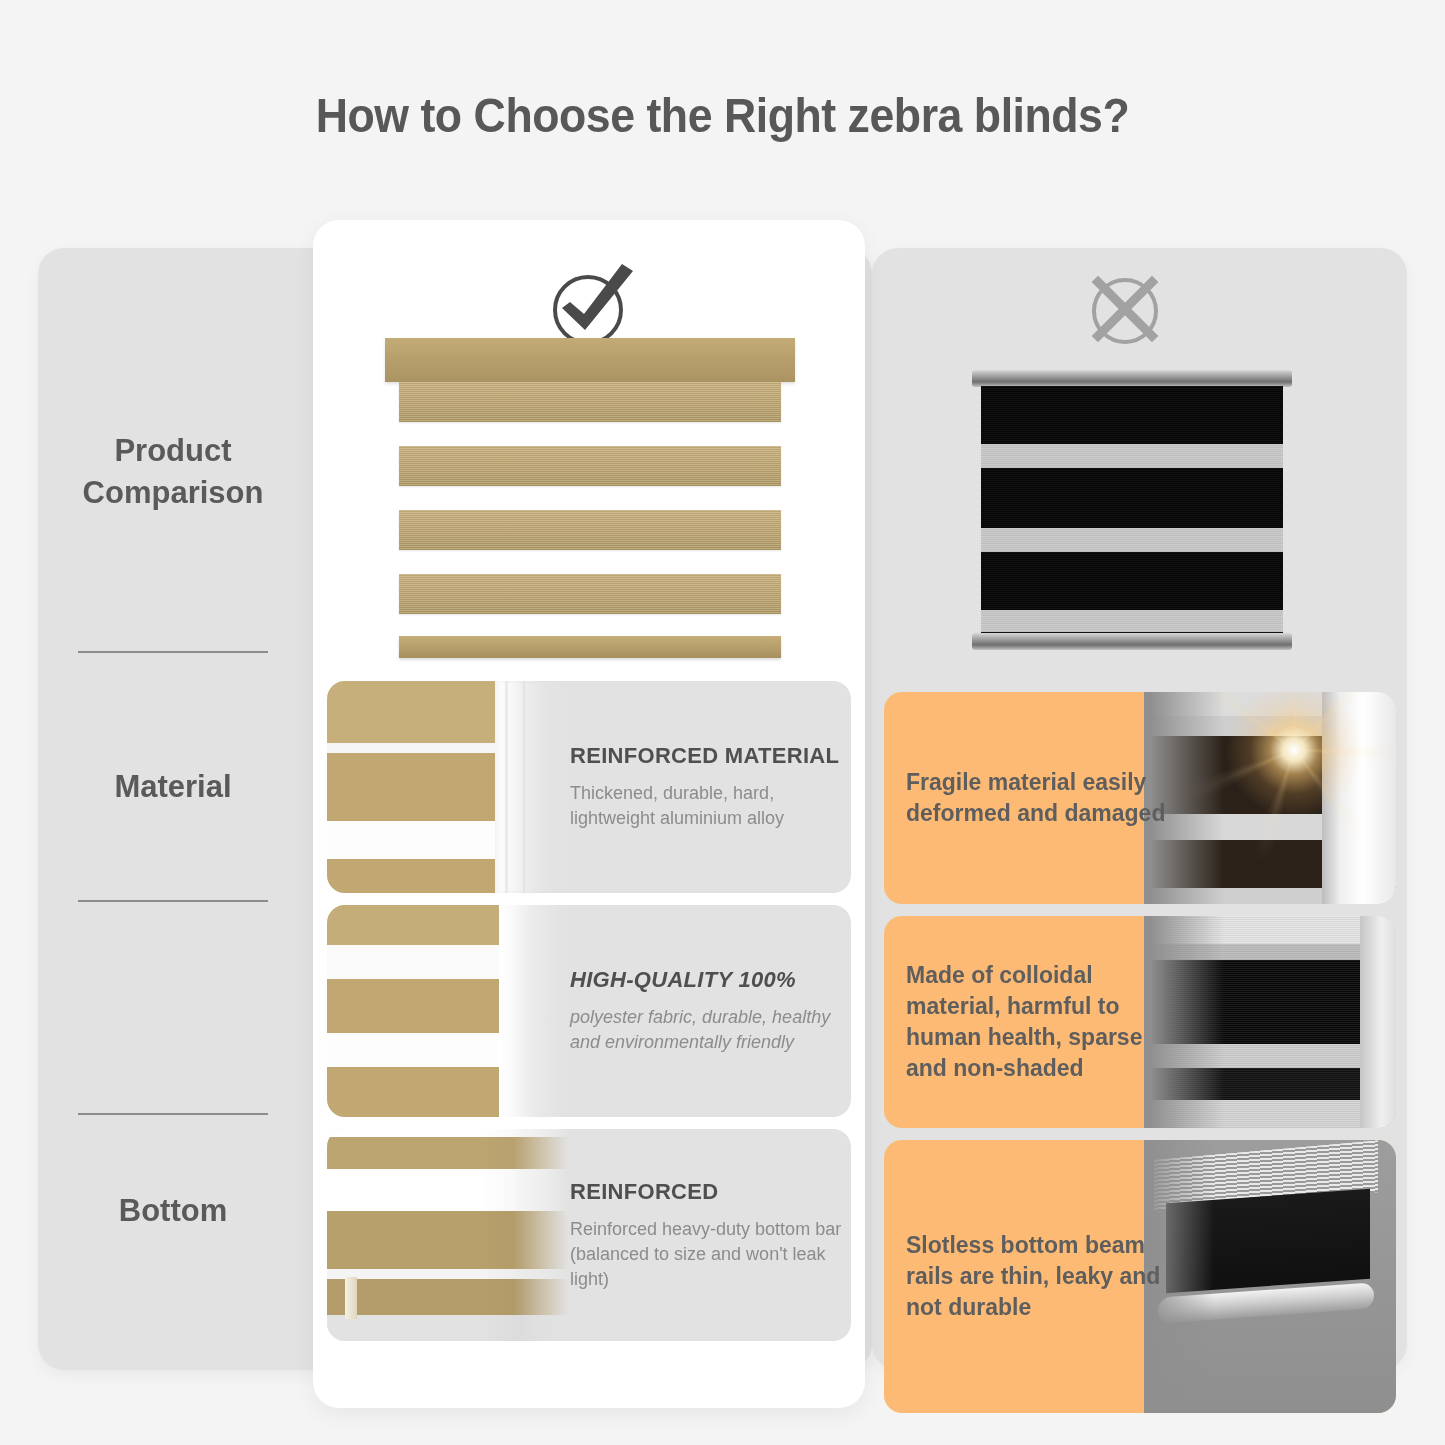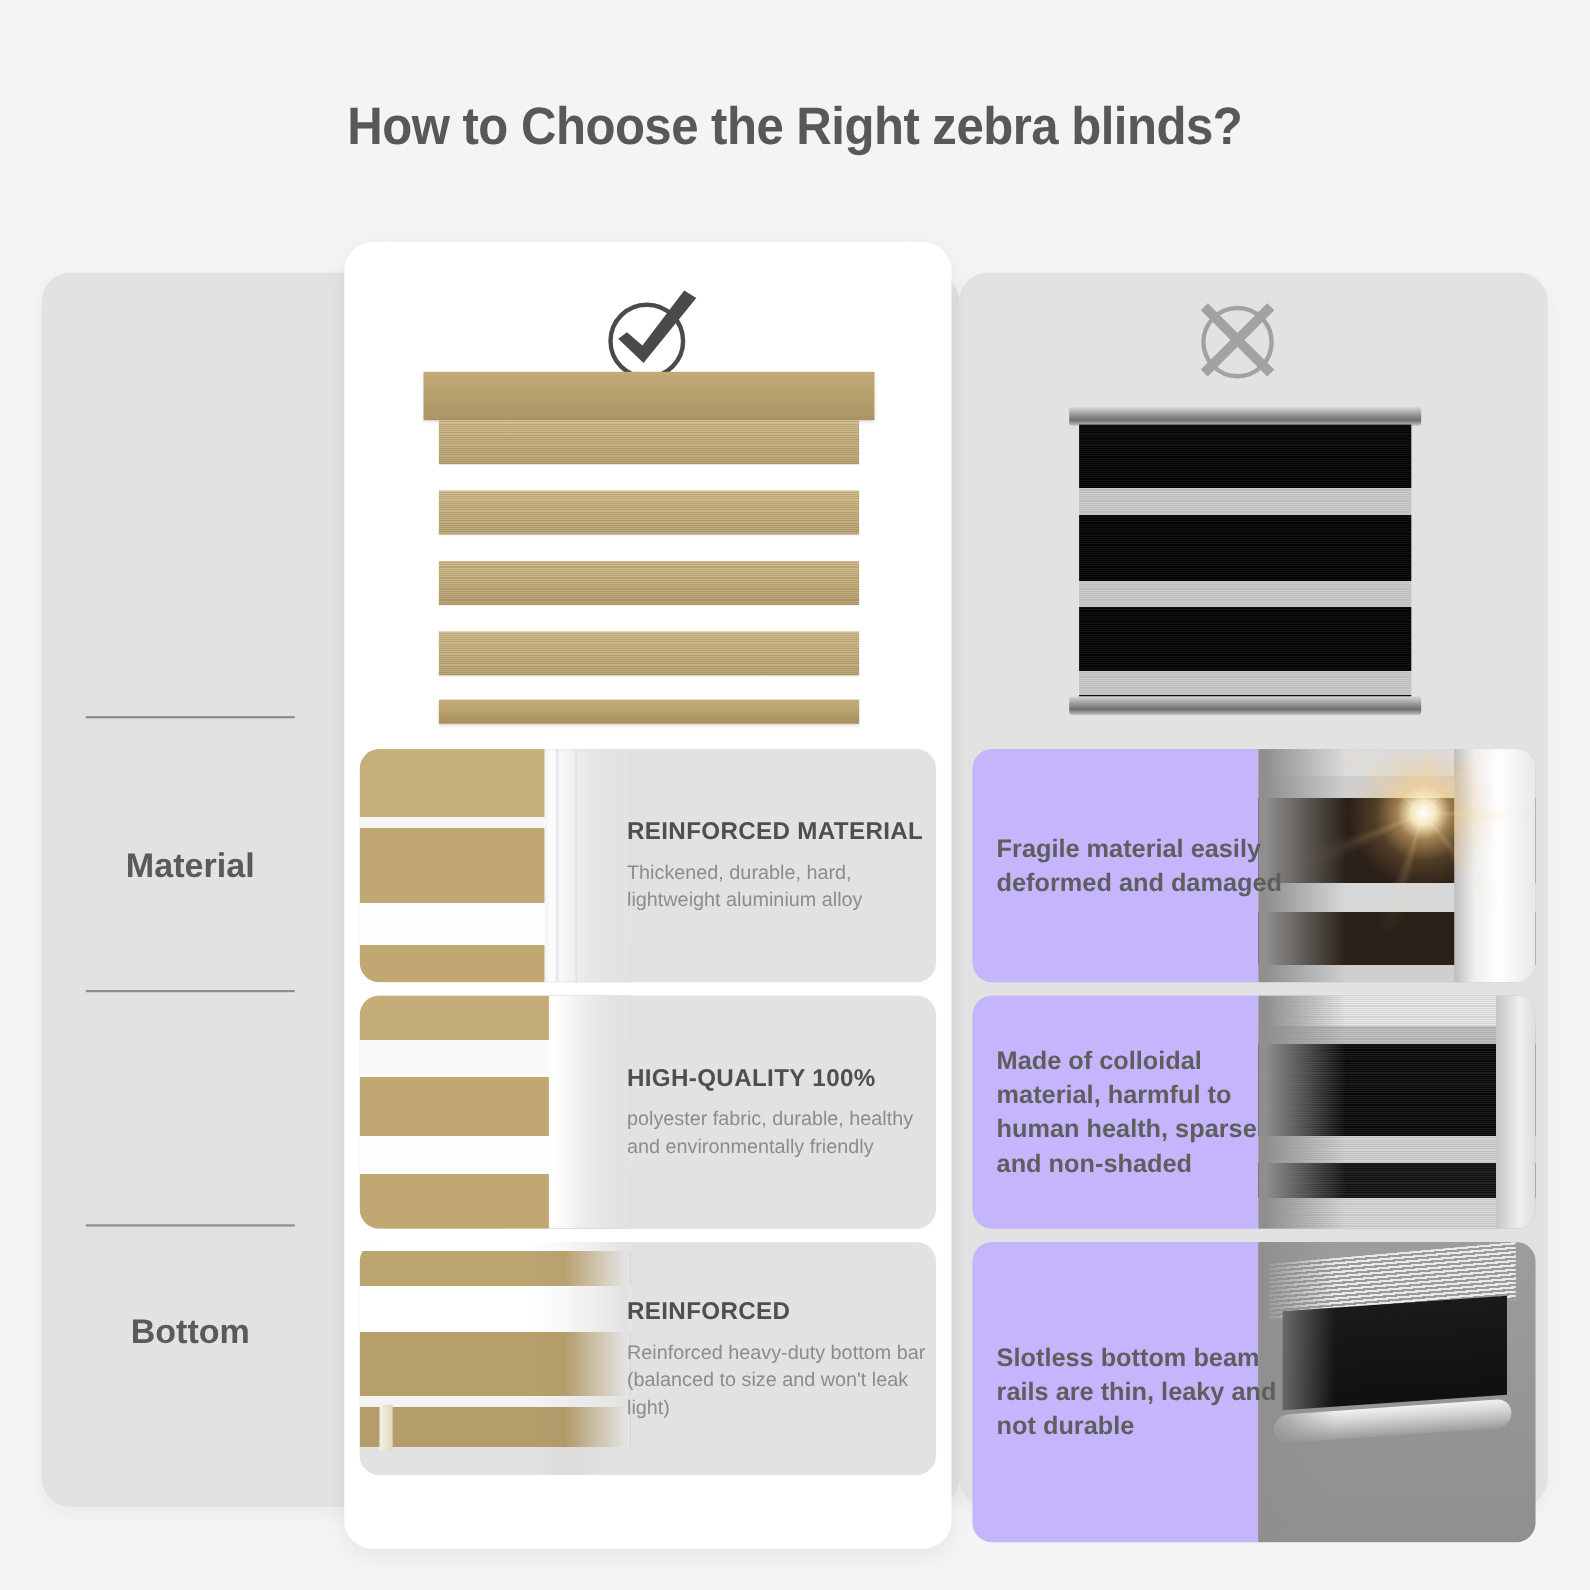--- a/index.html
+++ b/index.html
@@ -106,24 +106,24 @@
       rgba(0,0,0,0.06) 1px, rgba(0,0,0,0.06) 2px);
   }
 
   
   .feature-card {
     position: absolute;
     border-radius: 18px;
     overflow: hidden;
   }
   .card-good { background: #e2e2e2; }
-  .card-bad  { background: #c4b5fd; }
+  .card-bad  { background: #fdba74; margin-top: 11px; }
 
   #card-good-material { left: 327px; top: 681px;  width: 524px; height: 212px; }
-  #card-good-fabric   { left: 327px; top: 905px;  width: 524px; height: 212px; }
+  #card-good-fabric   { left: 327px; top: 905px;  width: 524px; height: 212px; font-style: italic; }
   #card-good-beam     { left: 327px; top: 1129px; width: 524px; height: 212px; }
 
   #card-bad-material  { left: 884px; top: 681px;  width: 512px; height: 212px; }
   #card-bad-fabric    { left: 884px; top: 905px;  width: 512px; height: 212px; }
   #card-bad-beam      { left: 884px; top: 1129px; width: 512px; height: 273px; }
 
   .card-text-good {
     position: absolute; left: 243px; top: 0; width: 281px; height: 100%;
     display: flex; flex-direction: column; justify-content: center;
   }
@@ -306,20 +306,24 @@
 </head>
 <body>
 
 <div class="stage">
 
   <div class="title">How to Choose the Right zebra blinds?</div>
 
   <div class="gray-panel" id="panel-left"></div>
   <div class="gray-panel" id="panel-right"></div>
 
+  <div class="row-label" style="top:430px;">
+    <div>Product</div>
+    <div>Comparison</div>
+  </div>
   <div class="divider" style="top:651px;"></div>
 
   <div class="row-label" style="top:766px;text-align:center;">
     <div>Material</div>
   </div>
   <div class="divider" style="top:900px;"></div>
 
   <div class="divider" style="top:1113px;"></div>
 
   <div class="row-label" style="top:1190px;">

